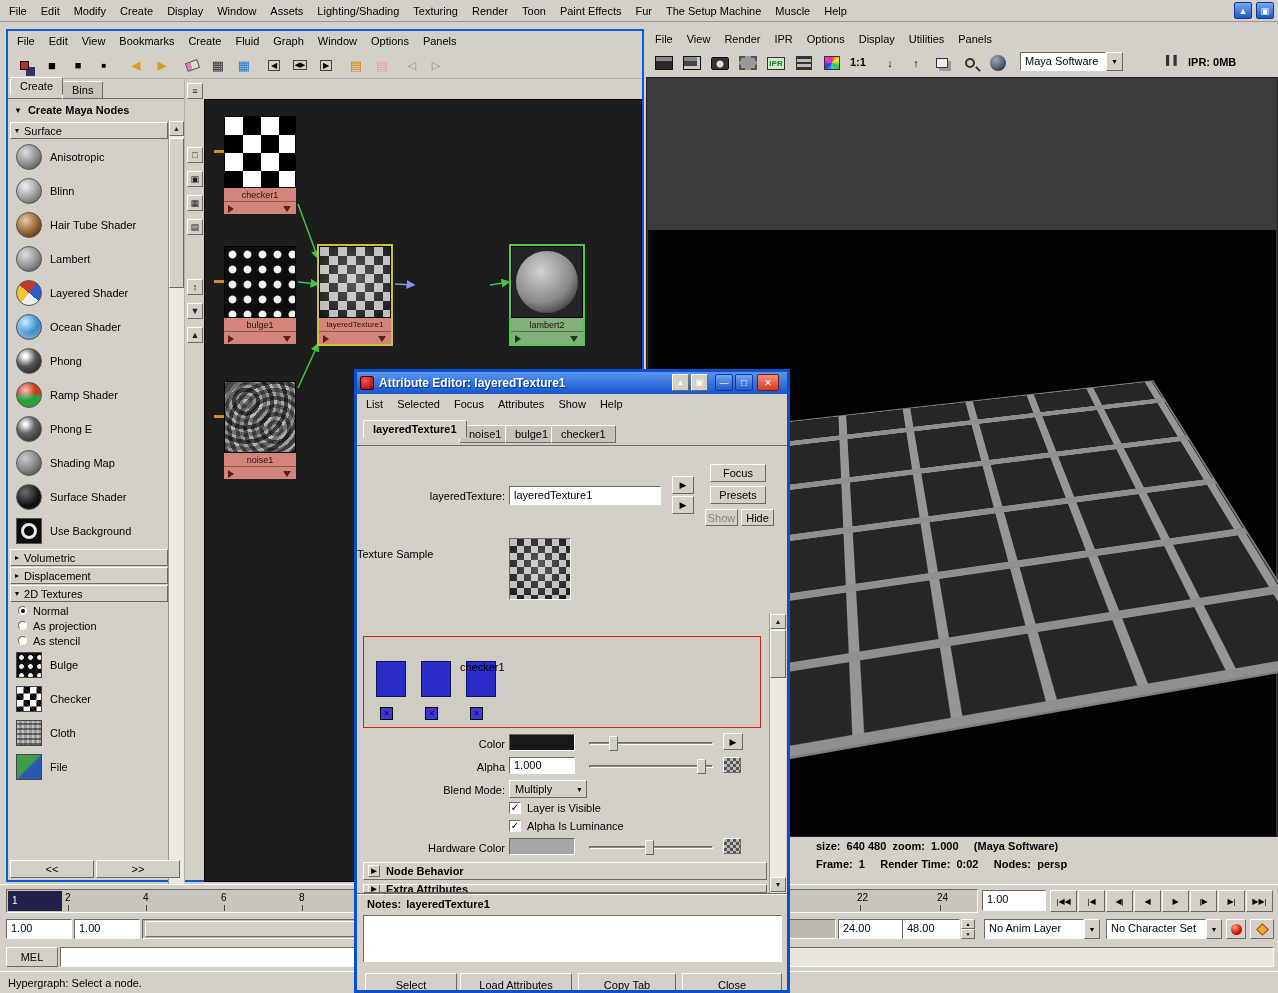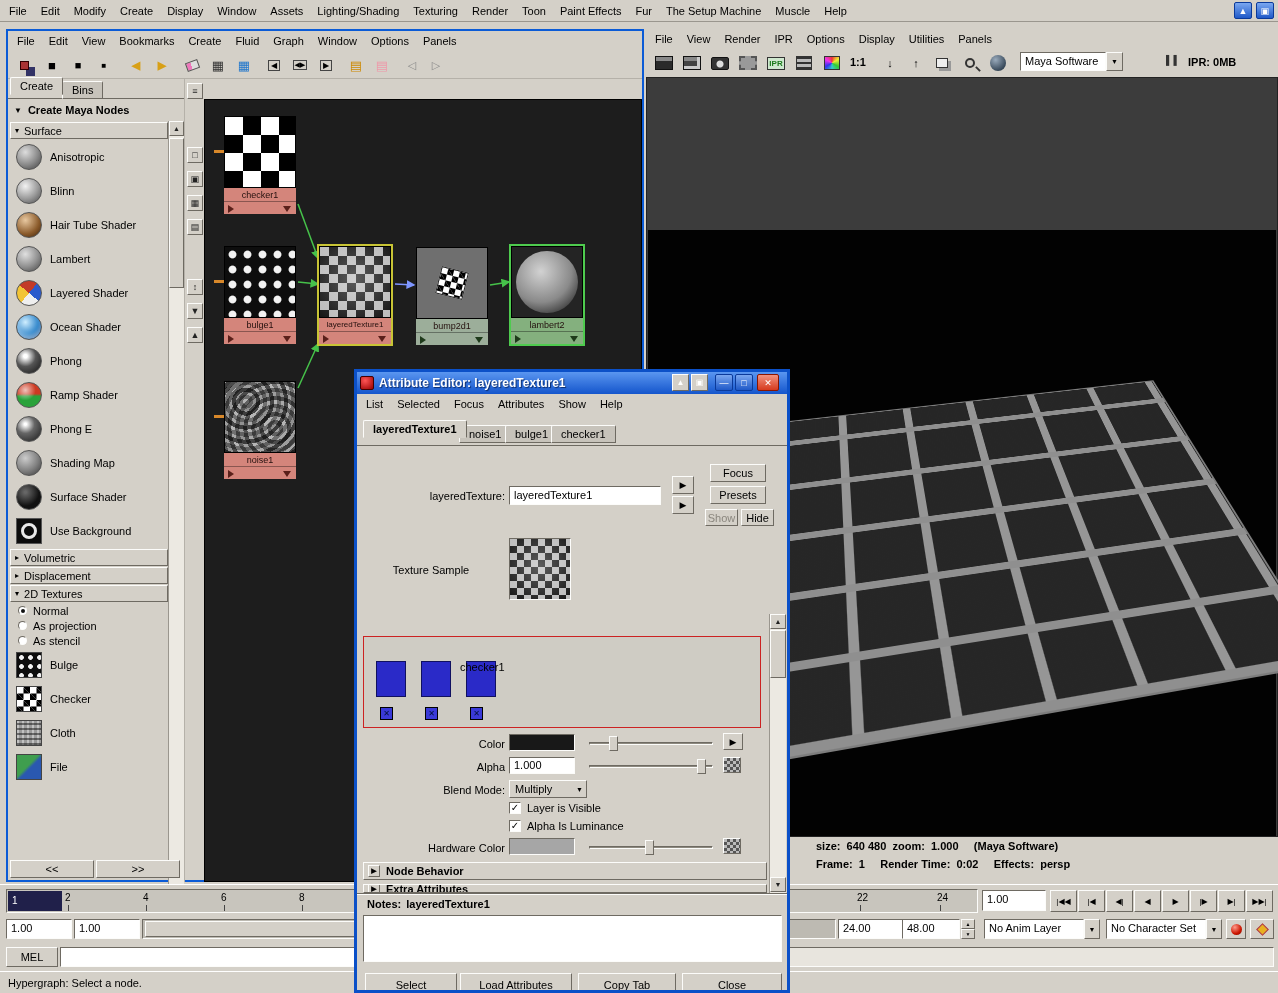--- a/index.html
+++ b/index.html
@@ -384,30 +384,20 @@
 
       <div class="node" style="left:114px;top:146px;outline:2px solid #c8c435">
         <div class="nswatch checker ck18 lay-over"></div>
         <div class="nname pk" style="font-size:8px">layeredTexture1</div>
         <div class="nbar pk">
             <span class="ntri-r"></span>
             <span class="ntri-d"></span>
           </div>
       </div>
 
-      <div class="node" style="left:211px;top:147px">
-        <div class="nswatch" style="background:#6f6f6f;display:flex;align-items:center;justify-content:center">
-            <span class="checker ck12" style="width:28px;height:28px;transform:rotate(14deg);display:block;border:1px solid #222"></span>
-          </div>
-        <div class="nname sg">bump2d1</div>
-        <div class="nbar sg">
-            <span class="ntri-r gtri-r"></span>
-            <span class="ntri-d gtri-d"></span>
-          </div>
-      </div>
 
       <div class="node" style="left:306px;top:146px;outline:2px solid #4ecb4e">
         <div class="nswatch" style="background:#242424;display:flex;align-items:center;justify-content:center">
             <span style="width:62px;height:62px;border-radius:50%;background:radial-gradient(circle at 40% 33%,#d2d2d2,#8a8a8a 55%,#2c2c2c 88%)"></span>
           </div>
         <div class="nname gn">lambert2</div>
         <div class="nbar gn">
             <span class="ntri-r gtri-r"></span>
             <span class="ntri-d gtri-d"></span>
           </div>
@@ -502,21 +492,21 @@
       <span>640  480</span>&nbsp;
       <span>zoom:</span>&nbsp;
       <span>1.000</span>&nbsp;&nbsp;&nbsp;&nbsp;
       <span>(Maya Software)</span>
     </div>
     <div class="abs bold" style="left:170px;top:829px">
       <span>Frame:</span>&nbsp;
       <span>1</span>&nbsp;&nbsp;&nbsp;&nbsp;
       <span>Render Time:</span>&nbsp;
       <span>0:02</span>&nbsp;&nbsp;&nbsp;&nbsp;
-      <span>Effects:</span>&nbsp;
+      <span>Nodes:</span>&nbsp;
       <span>persp</span>
     </div>
   </div>
 
   <div class="abs" style="left:0;top:884px;width:1278px;height:109px;background:#d4d0c8;border-top:1px solid #fff">
 
     <div class="abs sunk" style="left:6px;top:4px;width:972px;height:24px;background:#c8c5bd">
       <div class="abs" style="left:1px;top:1px;width:54px;height:20px;background:#20204a;color:#fff;font-size:10px;padding:4px 0 0 4px"><span>1</span></div>
       <span class="abs" style="left:58px;top:2px;font-size:10px">2</span>
       <span class="abs" style="left:136px;top:2px;font-size:10px">4</span>
@@ -655,21 +645,21 @@
     <div class="abs aebtn" style="left:353px;top:114px;width:56px;height:18px">
         <span>Presets</span>
       </div>
     <div class="abs aebtn" style="left:348px;top:137px;width:33px;height:17px;color:#8a867e">
         <span>Show</span>
       </div>
     <div class="abs aebtn" style="left:384px;top:137px;width:33px;height:17px">
         <span>Hide</span>
       </div>
 
-    <span class="abs" style="left:0;top:192px;width:148px;text-align:center">Texture Sample</span>
+    <span class="abs" style="left:0;top:176px;width:148px;text-align:left">Texture Sample</span>
     <div class="abs checker ck14 lay-over sunk" style="left:152px;top:166px;width:62px;height:62px"></div>
 
 
     <div class="abs" style="left:6px;top:264px;width:398px;height:92px;border:1px solid #cc2222;background:#cfccc4">
       <div class="abs" style="left:12px;top:24px;width:30px;height:36px;background:#2a2ac8;border:1px solid #101060"></div>
       <div class="abs" style="left:57px;top:24px;width:30px;height:36px;background:#2a2ac8;border:1px solid #101060"></div>
       <div class="abs" style="left:102px;top:24px;width:30px;height:36px;background:#2a2ac8;border:1px solid #101060"></div>
       <span class="abs" style="left:96px;top:24px;z-index:2;color:#000">checker1</span>
       <div class="abs flex" style="left:16px;top:70px;width:13px;height:13px;background:#3a3ad8;border:1px solid #000;justify-content:center;color:#061;font-size:8px;color:#00103a">
           <span>✕</span>

